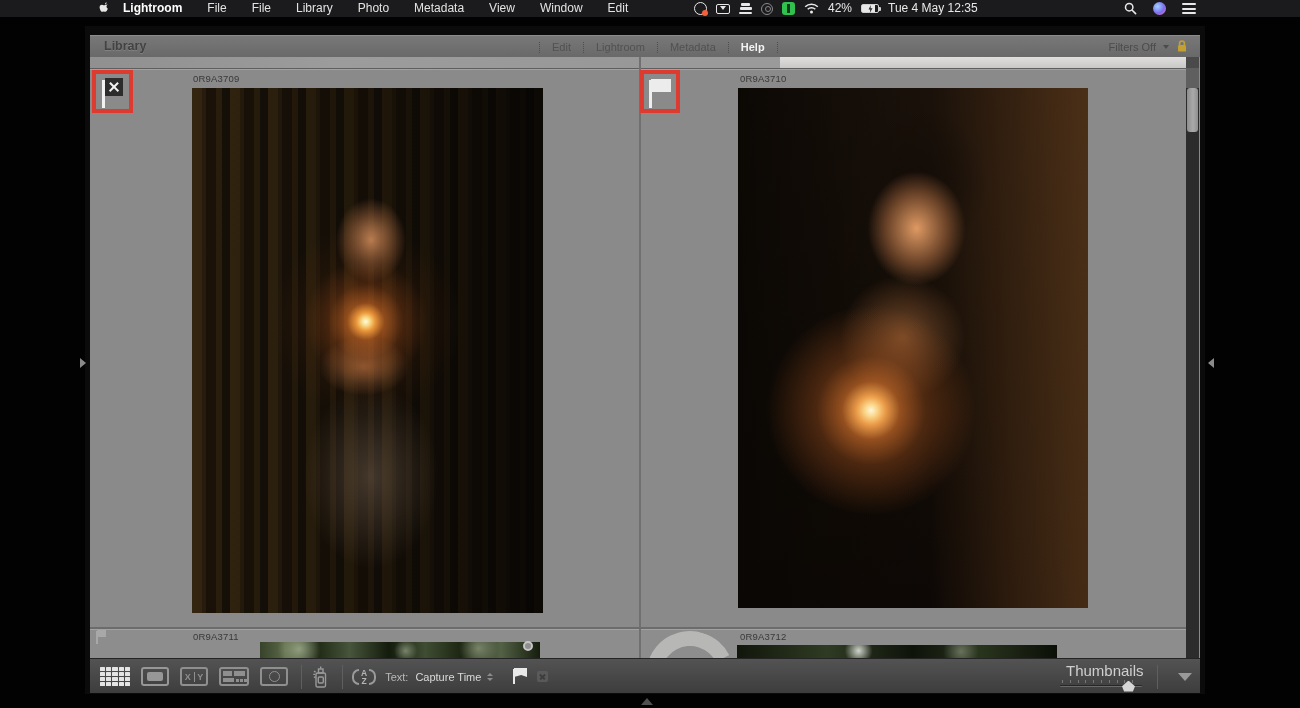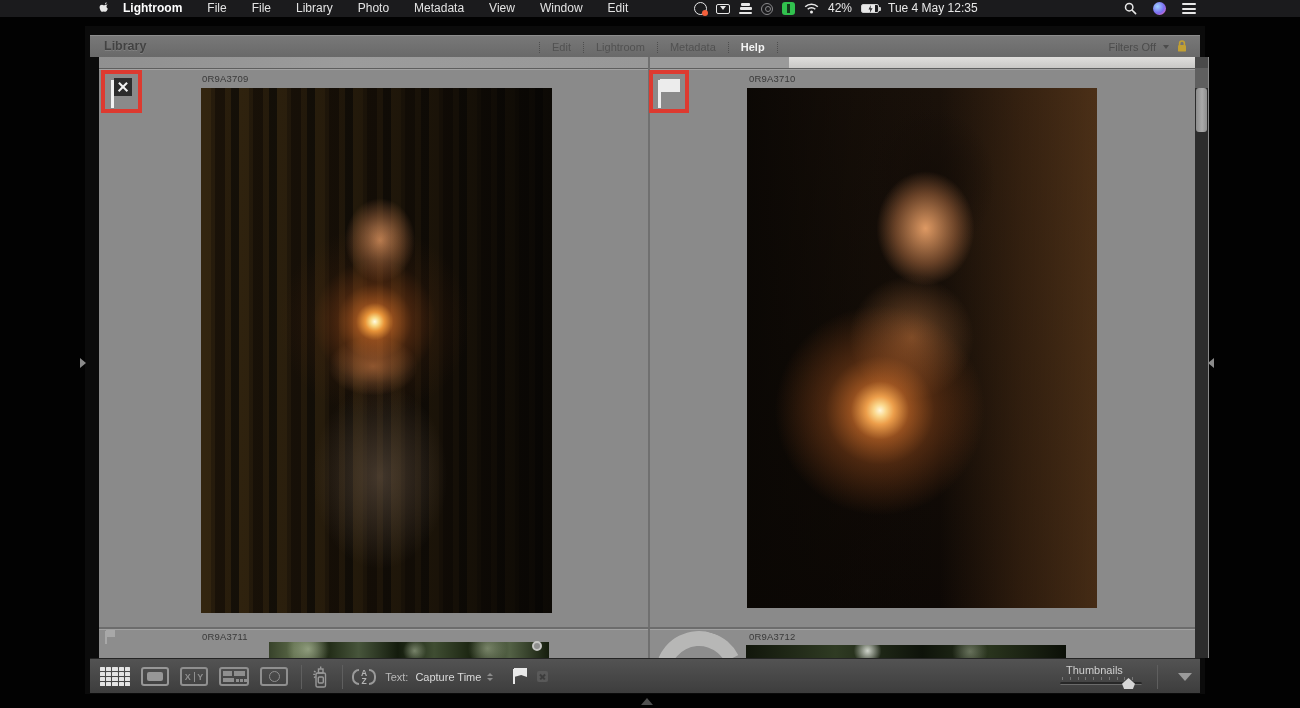--- a/index.html
+++ b/index.html
@@ -48,21 +48,21 @@
     text-shadow:0 1px 0 rgba(255,255,255,.14)}
   .filter-options{position:absolute;left:448px;top:0;height:22px;display:flex;align-items:center}
   .fsep{width:1px;height:11px;border-left:1px dotted #4e4e4e;margin:0 1px}
   .opt{padding:0 11px;color:#515151}
   .opt.selected{color:#f3f3f3;font-weight:bold}
   .filters-off{position:absolute;right:12px;top:0;height:22px;display:flex;align-items:center;gap:7px}
   .fo-label{color:#4c4c4c}
   .fo-caret{width:0;height:0;border-left:3.5px solid transparent;border-right:3.5px solid transparent;border-top:4px solid #4c4c4c}
 
   
-  .grid{position:absolute;left:14px;top:31px;width:1110px;height:601px;background:#8a8a8a;overflow:hidden}
+  .grid{position:absolute;left:5px;top:31px;width:1110px;height:601px;background:#8a8a8a;overflow:hidden}
   .strip{position:absolute;top:0;height:11px}
   .seg-a{left:0;width:549px;background:linear-gradient(90deg,#909090,#9c9c9c 45%,#989898)}
   .seg-b{left:551px;width:139px;background:#9a9a9a}
   .seg-c{left:690px;width:406px;background:linear-gradient(#e0dfdd,#c9c8c6)}
   .strip-shadow{position:absolute;left:0;top:11px;width:1096px;height:1px;background:#5e5e5e}
   .cellbg{position:absolute;top:12px;height:558px;background:#8a8a8a;border-top:1px solid #a2a2a2}
   .vdiv{position:absolute;left:549px;top:0;width:2px;height:601px;background:#707070}
   .row2line{position:absolute;left:0;top:570px;width:1096px;height:2px;background:#6c6c6c}
   .cellbg2{position:absolute;top:572px;height:29px;background:#8d8d8d;border-top:1px solid #a2a2a2}
   .fname{position:absolute;font-size:9.5px;color:#393939;letter-spacing:.2px}
@@ -151,21 +151,21 @@
   .tb-flags{position:absolute;left:423px;top:0;height:35px;display:flex;align-items:center;gap:8px}
   .tb-flag-pick{position:relative;width:16px;height:17px}
   .tb-flag-pick .pole{position:absolute;left:0;top:1px;width:2px;height:15px;background:#e9e9e9}
   .tb-flag-pick .body{position:absolute;left:1px;top:0;width:13px;height:9px;background:#e9e9e9;clip-path:polygon(0 0,100% 0,100% 100%,55% 78%,0 100%)}
   .tb-flag-reject{width:11px;height:11px;background:#5d5d5d;border-radius:2px;position:relative;opacity:.85}
   .tb-flag-reject i{position:absolute;left:2px;top:4.5px;width:7px;height:1.6px;background:#3c3c3c}
   .tb-flag-reject i:nth-child(1){transform:rotate(45deg)}
   .tb-flag-reject i:nth-child(2){transform:rotate(-45deg)}
   .tb-right{position:absolute;right:8px;top:0;height:35px;display:flex;align-items:center;gap:11px}
   .thumb-group{display:flex;flex-direction:column;width:84px}
-  .thumb-label{font-size:11px;color:#cfcfcf;margin-left:6px;margin-bottom:1px}
+  .thumb-label{font-size:15px;color:#cfcfcf;margin-left:6px;margin-bottom:1px}
   .slider{position:relative;width:82px;height:12px}
   .slider .ticks{position:absolute;left:2px;top:0;width:78px;height:3px;
     background:repeating-linear-gradient(90deg,#777 0 1px,transparent 1px 7.8px)}
   .slider .track{position:absolute;left:0;top:5px;width:82px;height:2.5px;background:#272727;border-bottom:1px solid #6a6a6a;border-radius:2px}
   .slider .knob{position:absolute;left:62px;top:1px;width:13px;height:11px;background:#d6d6d6;
     clip-path:polygon(50% 0,100% 52%,84% 100%,16% 100%,0 52%)}
   .tb-chevron{width:0;height:0;border-left:7px solid transparent;border-right:7px solid transparent;border-top:8px solid #9a9a9a}
 
   
   .arrow-left{position:absolute;left:80px;top:358px;width:0;height:0;border-top:5px solid transparent;border-bottom:5px solid transparent;border-left:6px solid #8a8a8a}

